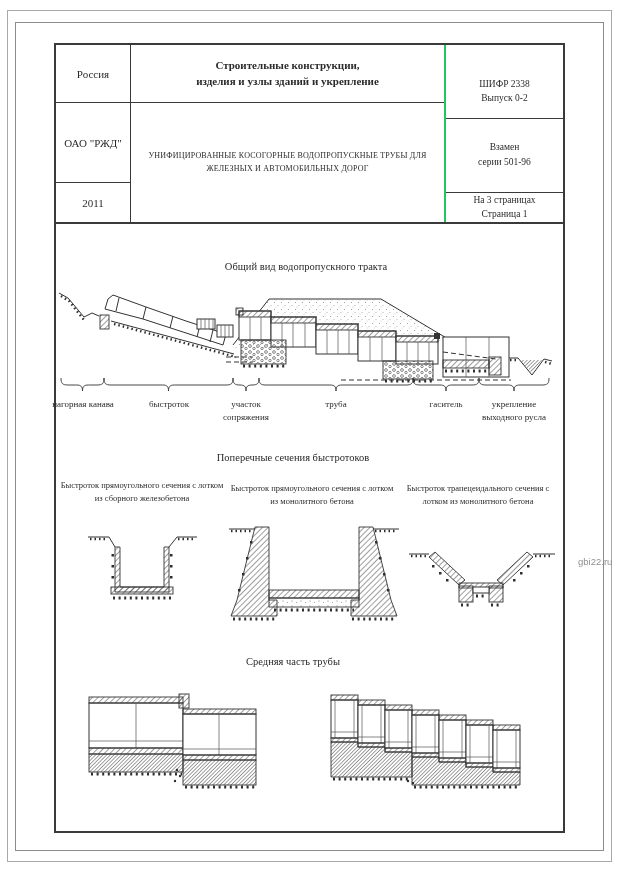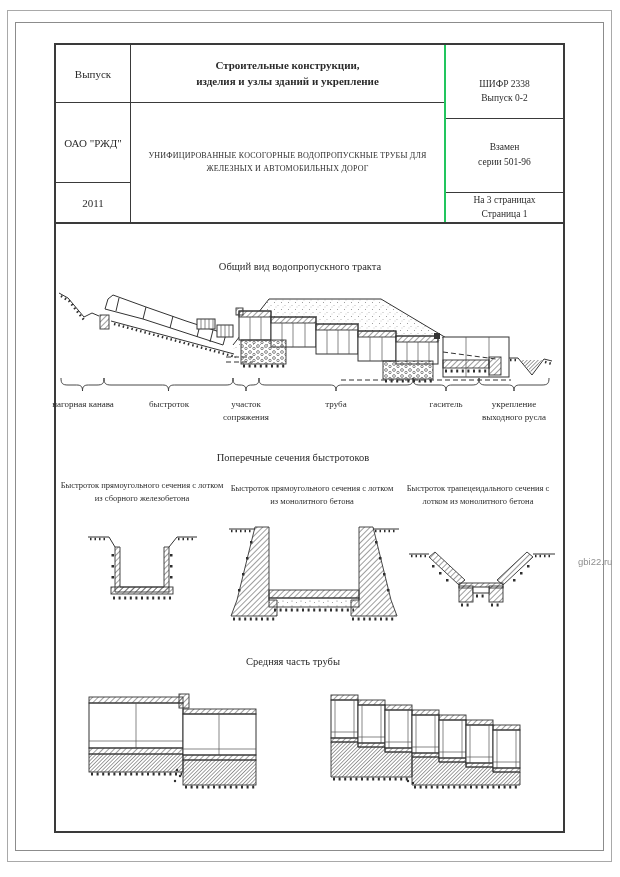--- a/index.html
+++ b/index.html
@@ -45,21 +45,21 @@
 </head>
 <body>
 
 <div class="border-outer"></div>
 <div class="border-inner"></div>
 
 <div class="sheet">
 
   <div class="hdr">
     <div class="hcol c1">
-      <div class="cell r1 t-country">Выпуск</div>
+      <div class="cell r1 t-country">Россия</div>
       <div class="cell r2 t-org">ОАО "РЖД"</div>
       <div class="cell r3 t-year">2011</div>
     </div>
     <div class="hcol c2">
       <div class="cell r1 t-series">
         <div>
           <div>Строительные конструкции,</div>
           <div>изделия и узлы зданий и укрепление</div>
         </div>
       </div>
@@ -302,21 +302,21 @@
             <rect class="hf" x="437" y="501" width="27" height="5"></rect>
           <path class="thin" d="M441,506 L441,544 M460,506 L460,544 M437,538 L464,538"></path>
             <rect class="hf" x="437" y="544" width="27" height="4"></rect>
         </g>
         <path class="tick" d="M277,555 L354,555 M358,563 L462,563"></path>
         <circle class="dot" cx="352" cy="557" r="1.2"></circle>
           <circle class="dot" cx="357" cy="559" r="1.2"></circle>
       </g>
     </svg>
 
-    <div class="ttl" style="left:244px;top:37px;">Общий вид водопропускного тракта</div>
+    <div class="ttl" style="left:250px;top:37px;">Общий вид водопропускного тракта</div>
 
     <div class="lbl" style="left:27px;top:174px;">нагорная канава</div>
     <div class="lbl" style="left:113px;top:174px;">быстроток</div>
     <div class="lbl" style="left:190px;top:174px;">участок сопряжения</div>
     <div class="lbl" style="left:280px;top:174px;">труба</div>
     <div class="lbl" style="left:390px;top:174px;">гаситель</div>
     <div class="lbl" style="left:458px;top:174px;">укрепление выходного русла</div>
 
     <div class="ttl" style="left:237px;top:228px;">Поперечные сечения быстротоков</div>
     <div class="cap" style="left:86px;top:255px;">Быстроток прямоугольного сечения с лотком из сборного железобетона</div>

